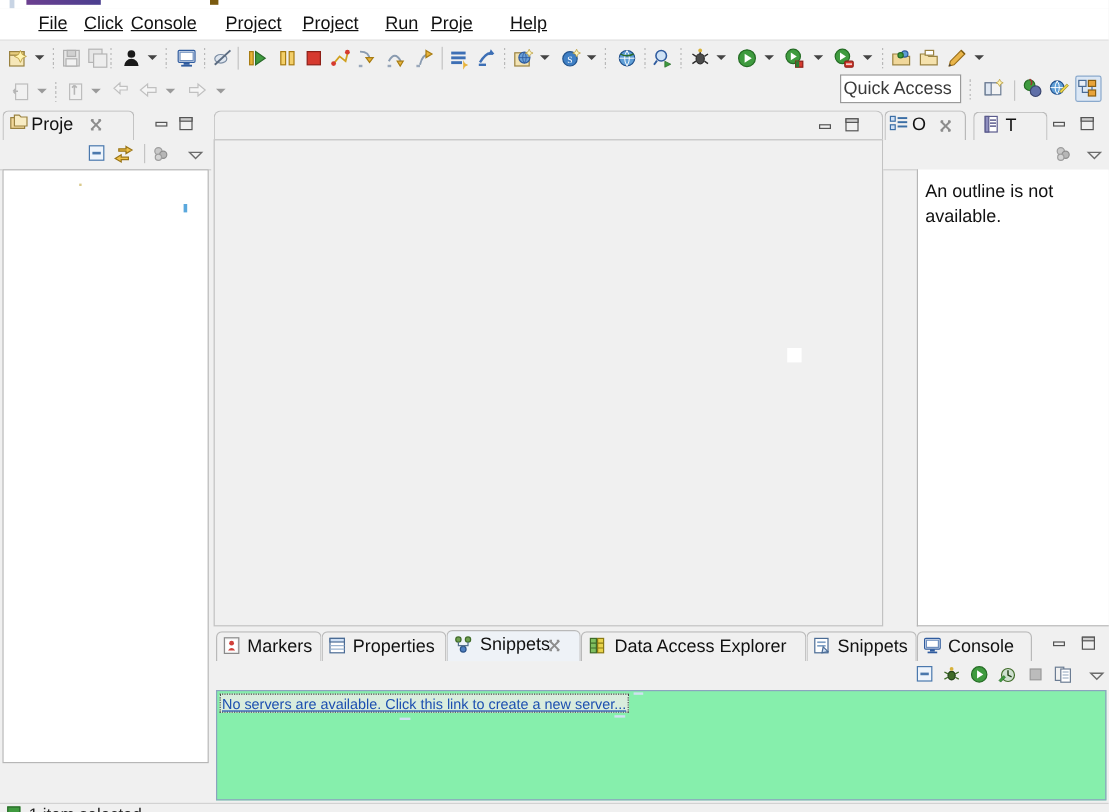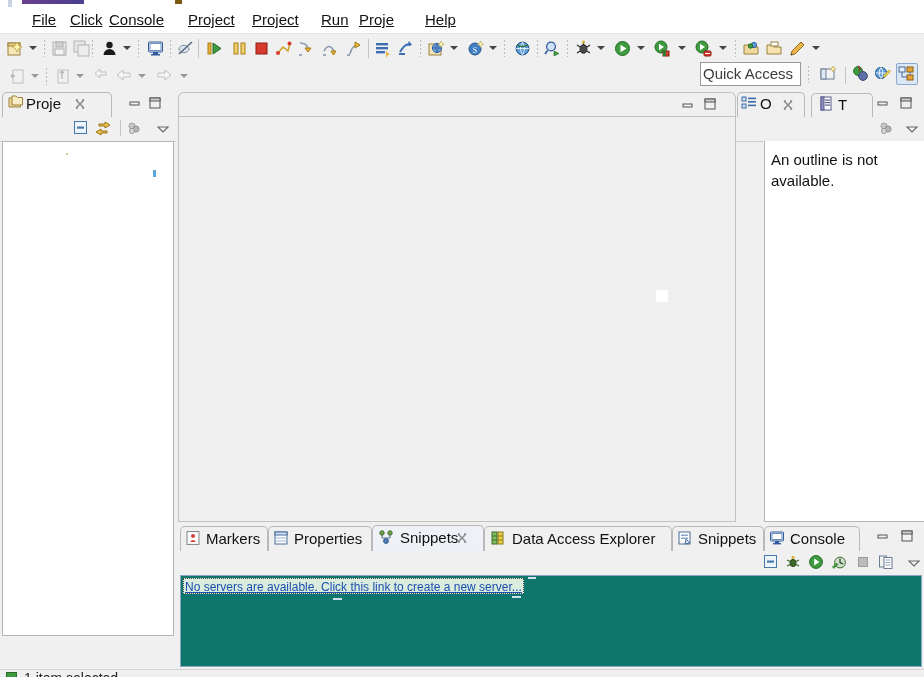--- a/index.html
+++ b/index.html
@@ -93,21 +93,21 @@
   #outline-toolrow{position:absolute;left:0;top:26px;width:188px;height:24px;background:#f0f0f0;
                    border-bottom:1px solid #cfcfcf;}
   #outline-body{position:absolute;left:0;top:50px;width:188px;height:381px;background:#fff;
                 border:1px solid #b6b6b6;border-top:none;box-sizing:border-box;margin-left:28px;}
   #outline-msg{position:absolute;left:6px;top:8px;width:172px;font-size:15px;color:#111;line-height:21px;}
 
   
   #bottom-frame{left:178px;top:524px;width:746px;height:145px;}
   #bottom-tabrow{position:absolute;left:0;top:0;width:746px;height:27px;background:#f0f0f0;}
   #bottom-toolrow{position:absolute;left:2px;top:27px;width:742px;height:24px;background:#f0f0f0;}
-  #bottom-body{position:absolute;left:2px;top:51px;width:742px;height:92px;background:#0f766e;
+  #bottom-body{position:absolute;left:2px;top:51px;width:742px;height:92px;background:#86efac;
                border:1px solid #8ba4bf;box-sizing:border-box;}
   #server-link{position:absolute;left:2px;top:2px;height:16px;line-height:16px;
       background:#d9ecdd;border:1px dotted #4a4a4a;box-sizing:border-box;padding:0 1px;
       color:#1c4fb0;text-decoration:underline;font-size:12px;white-space:nowrap;cursor:pointer;}
   .ghost-mark{position:absolute;background:#cfe0f0;}
 
   
   #statusbar{position:absolute;left:0;top:669px;width:924px;height:8px;background:#f0f0f0;
              border-top:1px solid #d2d2d2;overflow:hidden;}
   #status-icon{position:absolute;left:6px;top:2px;width:11px;height:11px;background:#3f9a3f;

